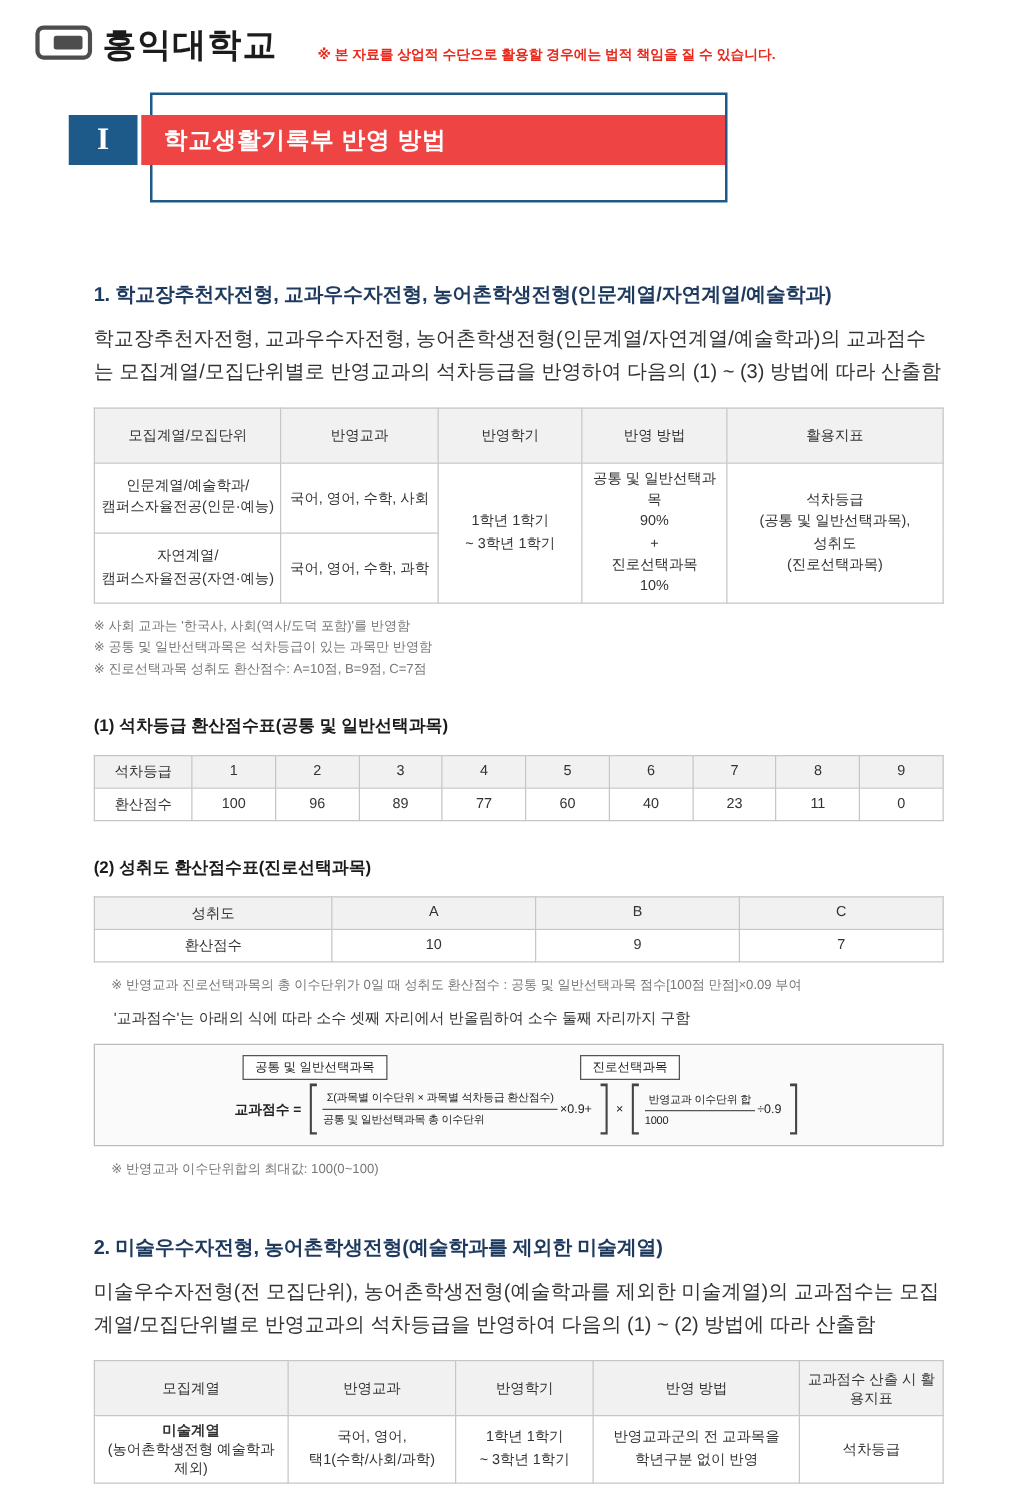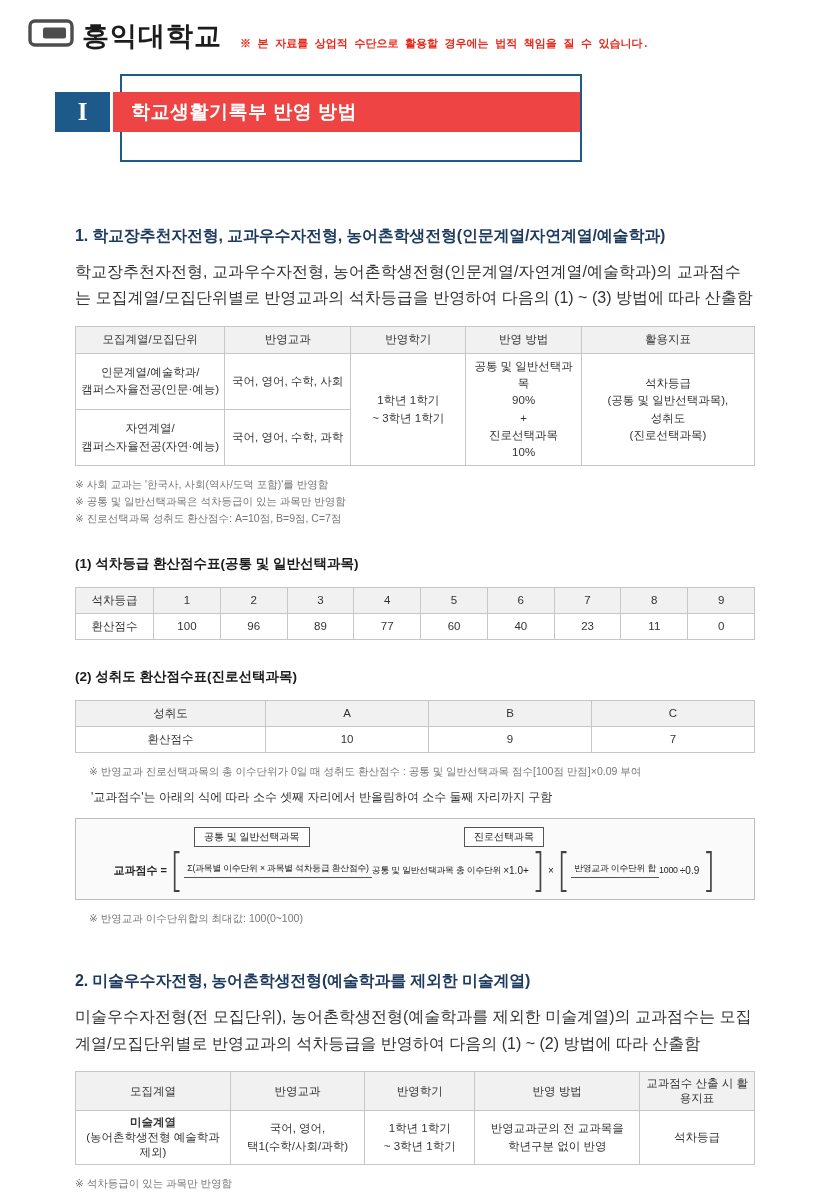--- a/index.html
+++ b/index.html
@@ -2,64 +2,64 @@
 <html><head>
 <meta charset="utf-8">
 <style>
   * { margin:0; padding:0; box-sizing:border-box; }
   html,body { background:#ffffff; }
   body { font-family:"Liberation Sans","DejaVu Sans",sans-serif; color:#333; }
   .page { position:relative; width:828px; height:1198px; margin:0 auto; background:#fff; overflow:hidden; }
 
   
   .hdr { display:flex; align-items:flex-end; padding:18px 30px 0 28px; }
-  .logo { display:flex; align-items:flex-start; gap:8px; }
+  .logo { display:flex; align-items:flex-end; gap:8px; }
   .logo-text { font-size:27px; font-weight:bold; color:#1c1c1c; letter-spacing:1px; }
-  .warning { margin-left:18px; padding-bottom:3px; font-size:11px; font-weight:bold; color:#e8291c;font-family:Liberation Mono, monospace; }
+  .warning { margin-left:32px; padding-bottom:3px; font-size:11px; font-weight:bold; color:#e8291c; }
 
   
   .title-block { position:relative; height:92px; margin-top:20px; }
   .outline-box { position:absolute; left:120px; top:0; width:462px; height:88px; border:2px solid #1d5a8a; }
   .numeral-box { position:absolute; left:55px; top:18px; width:55px; height:40px; background:#1d5a8a;
                  display:flex; align-items:center; justify-content:center;
                  color:#fff; font-family:"Liberation Serif","DejaVu Serif",serif; font-size:25px; font-weight:bold; }
   .title-bar { position:absolute; left:113px; top:18px; width:467px; height:40px; background:#ef4444;
                display:flex; align-items:center; padding-left:18px; color:#fff; font-size:19px; font-weight:bold; letter-spacing:0.5px; }
 
   
   .content { padding:0 73px 0 75px; }
   .sec-heading { margin-top:60px; font-size:16px; font-weight:bold; color:#1e3a5f; letter-spacing:-0.2px; }
   .sec-heading.second { margin-top:44px; }
   .intro { margin-top:12px; font-size:16px; line-height:1.65; color:#333; }
   .sub-heading { margin-top:28px; font-size:13.5px; font-weight:bold; color:#1b1b1b; }
   .sub-intro { margin-top:10px; padding-left:16px; font-size:12px; color:#333; }
 
   table { width:100%; border-collapse:collapse; table-layout:fixed; margin-top:14px; }
   th, td { border:1px solid #c6c6c6; text-align:center; vertical-align:middle; padding:4px 3px; font-size:11.5px; color:#333; }
-  th { background:#f1f1f1; font-weight:400; height:27px; }
+  th { background:#f1f1f1; font-weight:400; height:44px; }
   td { background:#fff; }
   .ml { white-space:pre-line; line-height:1.5; }
   .t1 td { height:48px; }
   .t-small th, .t-small td { height:26px; padding:3px; }
   .bold-line { font-weight:bold; }
   .t2 td { height:48px; }
 
   .notes { margin-top:10px; }
   .note { font-size:10.5px; color:#777; line-height:1.6; white-space:nowrap; }
   .indent { padding-left:14px; }
 
   
   .formula-box { position:relative; margin-top:12px; border:1px solid #bdbdbd; background:#fafafa; padding:34px 6px 12px 6px; }
   .flabel { position:absolute; top:8px; border:1px solid #555; background:#fff; padding:2px 9px; font-size:10px; color:#222; }
   .flabel-common { left:118px; }
   .flabel-career { left:388px; }
   .formula-row { display:flex; align-items:center; justify-content:center; white-space:nowrap; }
   .flhs { font-size:11px; font-weight:bold; color:#222; margin-right:2px; }
   .bracket { font-size:34px; font-weight:100; color:#444; transform:scaleY(1.35); line-height:1; margin:0 1px; font-family:"DejaVu Sans",sans-serif; }
-  .frac { display:inline-flex; flex-direction:row; font-size:8.8px; color:#222; letter-spacing:-0.2px; }
+  .frac { display:inline-flex; flex-direction:column; font-size:8.8px; color:#222; letter-spacing:-0.2px; }
   .frac .num { border-bottom:1px solid #555; padding:0 3px 2px 3px; }
   .frac .den { padding-top:2px; }
   .fop { font-size:10px; color:#222; margin:0 2px; }
 </style>
 </head>
 <body>
 
 <div class="page">
 
   <div class="hdr">
@@ -212,21 +212,21 @@
     <div class="formula-box">
       <span class="flabel flabel-common">공통 및 일반선택과목</span>
       <span class="flabel flabel-career">진로선택과목</span>
       <div class="formula-row">
         <span class="flhs">교과점수 =</span>
         <span class="bracket">[</span>
         <span class="frac">
           <span class="num">Σ(과목별 이수단위 × 과목별 석차등급 환산점수)</span>
           <span class="den">공통 및 일반선택과목 총 이수단위</span>
         </span>
-        <span class="fop">×1.0+</span>
+        <span class="fop">×0.9+</span>
         <span class="bracket">]</span>
         <span class="fop">×</span>
         <span class="bracket">[</span>
         <span class="frac">
           <span class="num">반영교과 이수단위 합</span>
           <span class="den">1000</span>
         </span>
         <span class="fop">÷0.9</span>
         <span class="bracket">]</span>
       </div>

